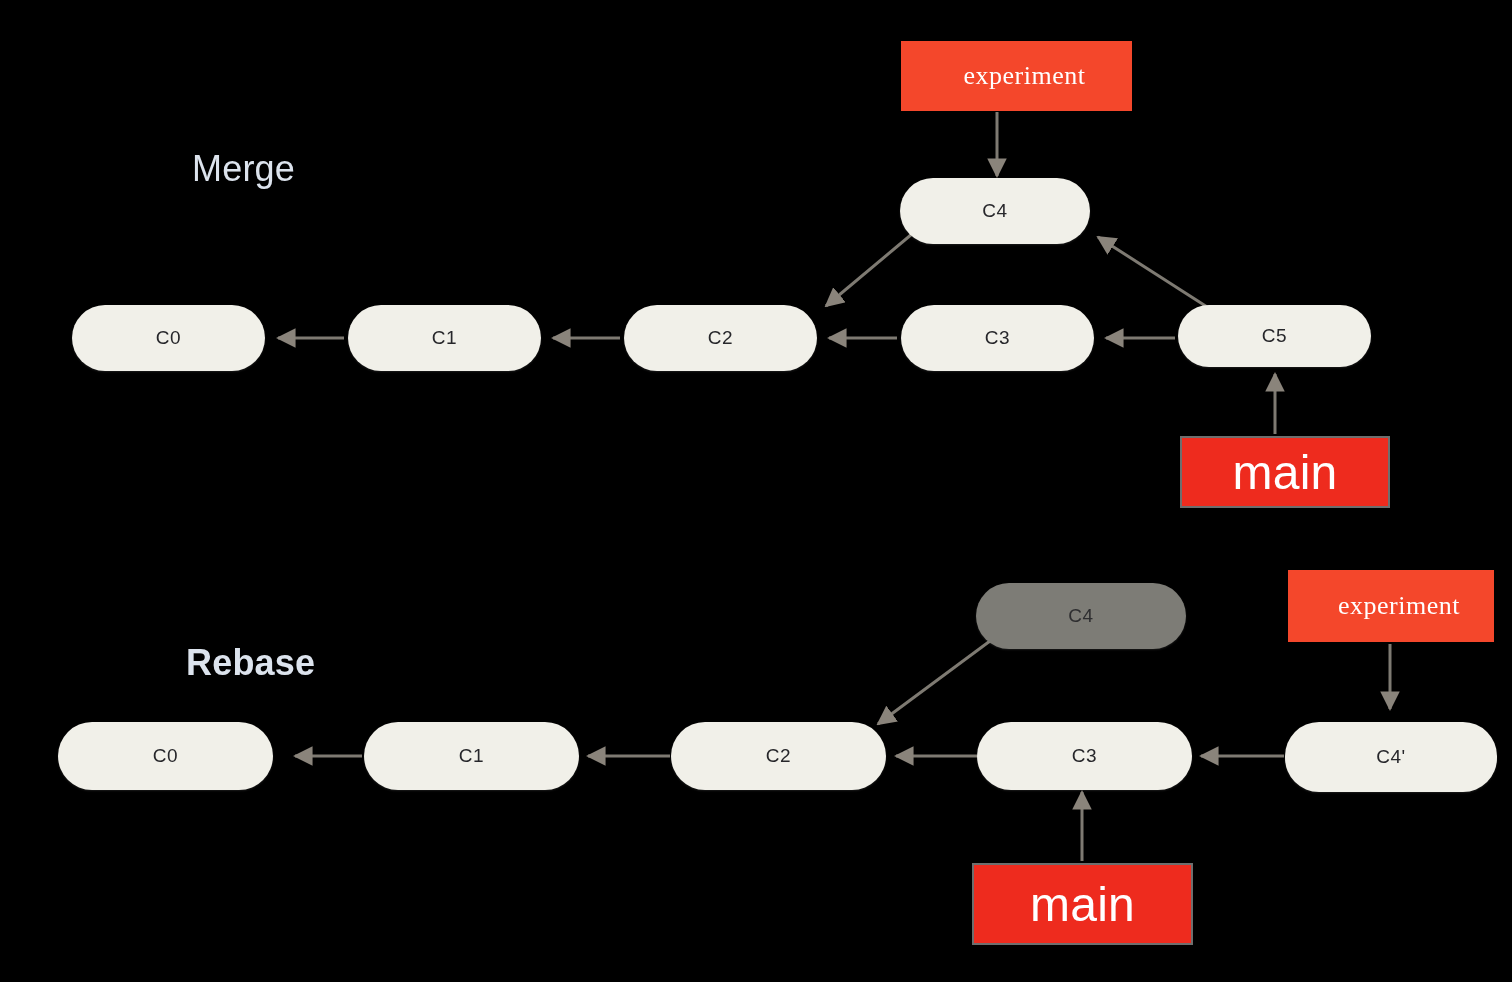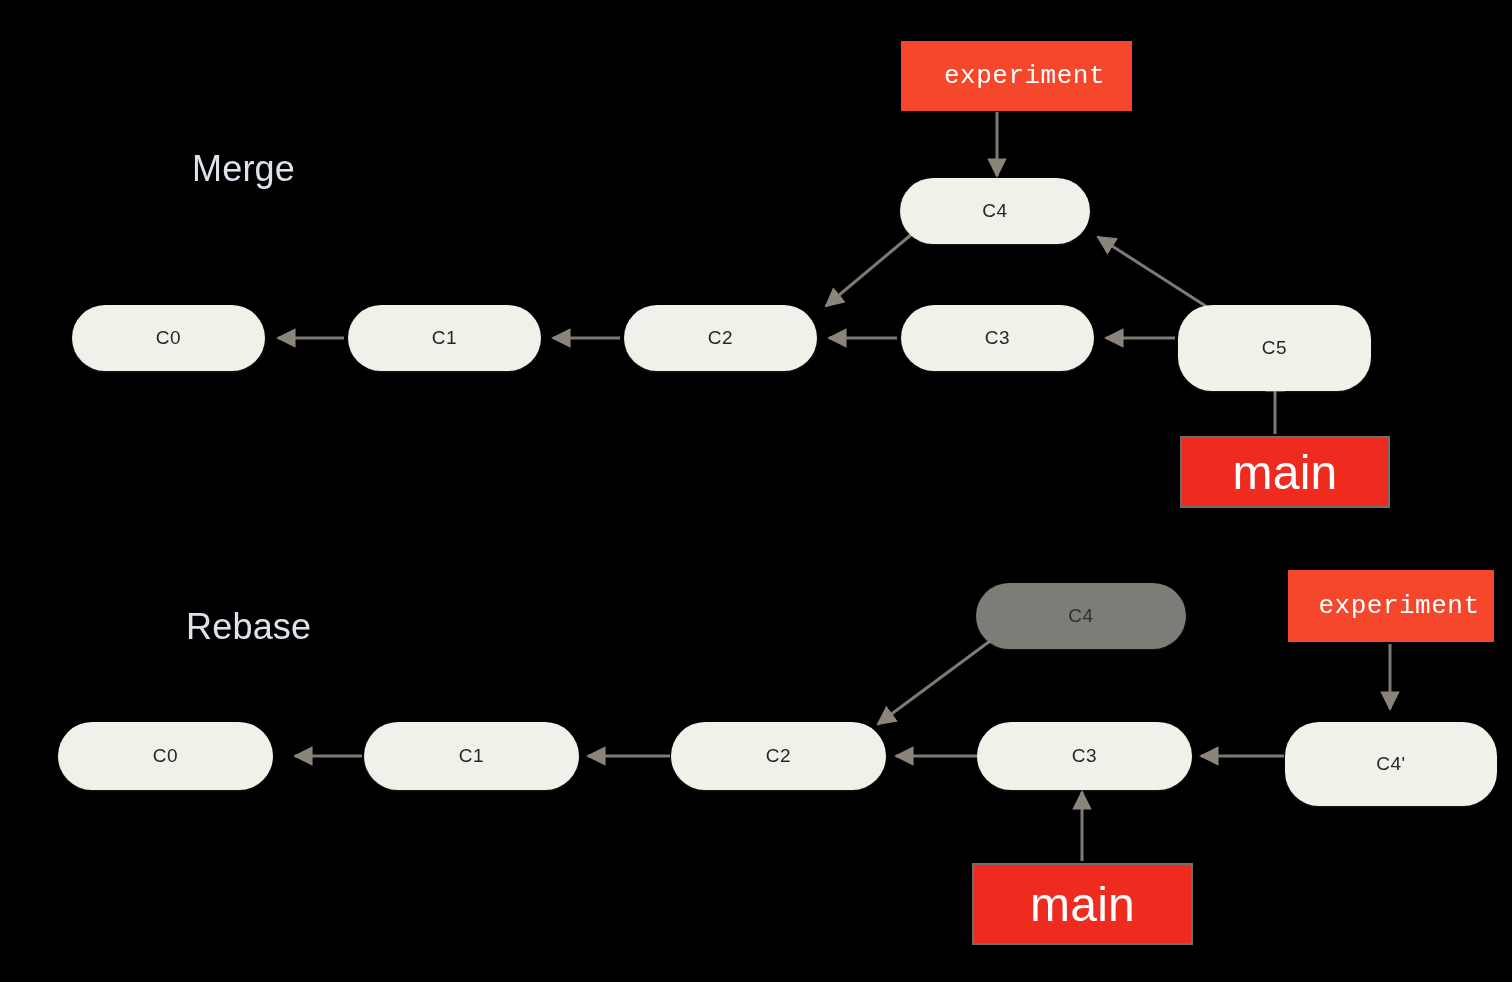--- a/index.html
+++ b/index.html
@@ -64,21 +64,21 @@
     position: absolute;
     box-sizing: border-box;
     display: flex;
     align-items: center;
     justify-content: center;
     white-space: nowrap;
   }
   .branch-label.experiment {
     background: #F4472B;
     color: #FFFFFF;
-    font-family: Liberation Mono, monospace;
+    font-family: Liberation Serif, serif;
     font-size: 26px;
     letter-spacing: 0.5px;
     padding-left: 16px;
   }
   .branch-label.main {
     background: #EE2B1E;
     color: #FFFFFF;
     border: 2px solid #6E6E6E;
     font-family: "Liberation Sans", sans-serif;
     font-size: 48px;
@@ -138,29 +138,29 @@
   </div>
 
   <div class="commit" style="left:624px; top:305px; width:193px; height:66px;">
     <span>C2</span>
   </div>
 
   <div class="commit" style="left:901px; top:305px; width:193px; height:66px;">
     <span>C3</span>
   </div>
 
-  <div class="commit" style="left:1178px; top:305px; width:193px; height:86px;">
+  <div class="commit" style="left:1178px; top:305px; width:193px; height:62px;">
     <span>C5</span>
   </div>
 
   <div class="branch-label main" style="left:1180px; top:436px; width:210px; height:72px;">
     <span>main</span>
   </div>
 
-  <div class="section-title" style="left:186px; top:606px;">Rebase</div>
+  <div class="section-title" style="left:186px; top:642px;font-weight:bold;">Rebase</div>
 
   <div class="commit dim" style="left:976px; top:583px; width:210px; height:66px;">
     <span>C4</span>
   </div>
 
   <div class="branch-label experiment" style="left:1288px; top:570px; width:206px; height:72px;">
     <span>experiment</span>
   </div>
 
   <div class="commit" style="left:58px; top:722px; width:215px; height:68px;">
@@ -172,21 +172,21 @@
   </div>
 
   <div class="commit" style="left:671px; top:722px; width:215px; height:68px;">
     <span>C2</span>
   </div>
 
   <div class="commit" style="left:977px; top:722px; width:215px; height:68px;">
     <span>C3</span>
   </div>
 
-  <div class="commit" style="left:1285px; top:722px; width:212px; height:84px;">
+  <div class="commit" style="left:1285px; top:722px; width:212px; height:70px;">
     <span>C4'</span>
   </div>
 
   <div class="branch-label main" style="left:972px; top:863px; width:221px; height:82px;">
     <span>main</span>
   </div>
 
 </div>
 
 </body></html>

